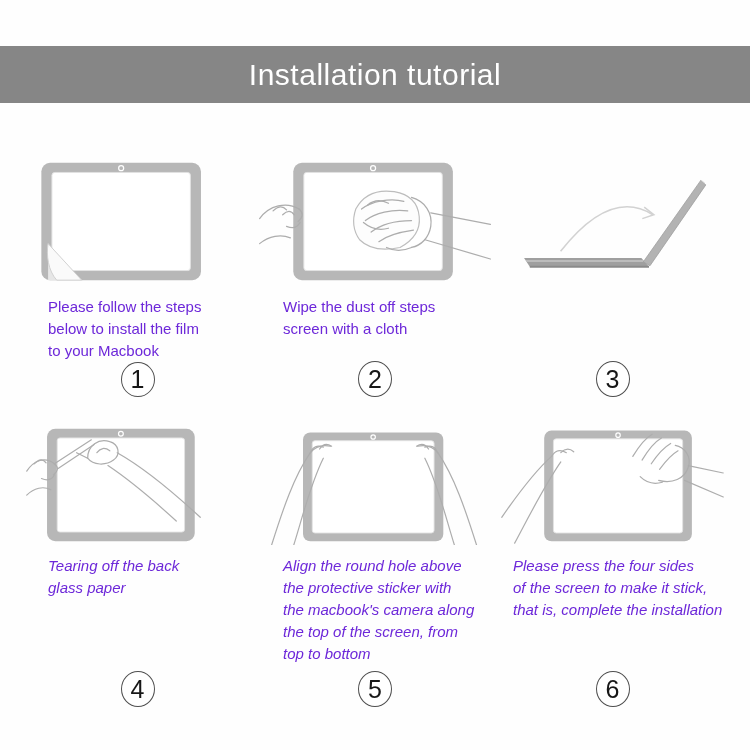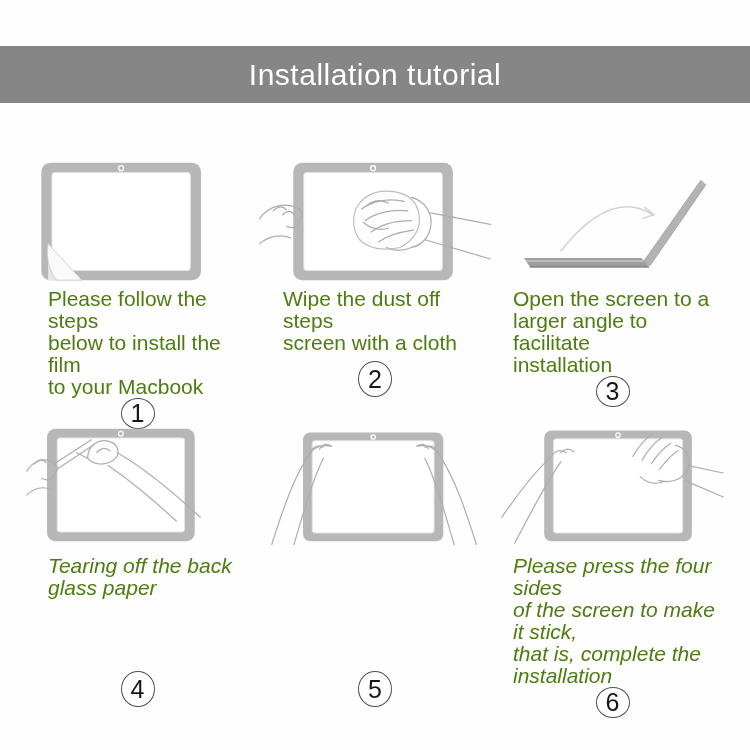--- a/index.html
+++ b/index.html
@@ -20,21 +20,21 @@
   .grid{
     position:absolute;top:103px;left:20px;width:710px;
     display:grid;grid-template-columns:235px 240px 235px;grid-template-rows:302px 310px;
   }
   .step{display:flex;flex-direction:column;}
   .illu{width:100%;}
   .illu svg{display:block;width:100%;height:100%;}
   .row1 .illu{height:125px;margin-top:56px;}
   .row2 .illu{height:120px;margin-top:20px;}
   .desc{
-    margin:4px 0 0 28px;font-size:21px;line-height:22px;color:#4d7c0f;
+    margin:12px 0 0 28px;font-size:15px;line-height:22px;color:#6d28d9;
     white-space:pre-line;
   }
   .row2 .desc{margin-top:10px;font-style:italic;}
   .col3 .desc{margin-left:18px;}
   .badge{
     margin-top:auto;margin-left:auto;margin-right:auto;margin-bottom:8px;
     width:34px;height:36px;border:1.6px solid #4f4f4f;border-radius:50%;
     display:flex;align-items:center;justify-content:center;
     font-size:25px;color:#171717;box-sizing:border-box;background:#fff;
   }
@@ -115,23 +115,20 @@
         <svg viewBox="0 0 240 130" preserveAspectRatio="xMidYMid meet">
           <path d="M28,103 L150,103 L158,112 L34,112 Z" fill="#9f9f9f"></path>
           <path d="M30,106 L153,106" stroke="#c6c6c6" stroke-width="1.5" fill="none"></path>
           <path d="M34,112 L158,112" stroke="#8a8a8a" stroke-width="2" fill="none"></path>
           <path d="M152,107 L212,22 L217,27 L159,111 Z" fill="#b3b3b3" stroke="#9c9c9c" stroke-width="0.8"></path>
           <path d="M212,22 L216,25" stroke="#dcdcdc" stroke-width="1" fill="none"></path>
           <path class="arrow" d="M66,96 Q118,30 162,58"></path>
           <path class="arrow" d="M153,50 L163,58 L151,62"></path>
         </svg>
       </div>
-      <p class="desc">Open the screen to a
-larger angle to facilitate
-installation</p>
       <div class="badge">
         <span>3</span>
       </div>
     </div>
 
     <div class="step row2 col1">
       <div class="illu">
         <svg viewBox="0 0 240 130" preserveAspectRatio="xMidYMid meet">
           <rect class="bezel" x="22" y="4" width="160" height="122" rx="9"></rect>
           <rect class="screen" x="33" y="14" width="138" height="102" rx="3"></rect>
@@ -173,20 +170,25 @@
           <path class="ln" d="M50,30 q4,-10 14,-6"></path>
           <path class="ln" d="M60,26 q5,-8 13,-3"></path>
 
           <path class="ln" d="M230,130 C218,92 206,56 188,30"></path>
           <path class="ln" d="M206,130 C196,98 188,64 174,36"></path>
           <path class="ln" d="M188,30 Q180,20 166,23"></path>
           <path class="ln" d="M188,30 q-4,-10 -14,-6"></path>
           <path class="ln" d="M178,26 q-5,-8 -13,-3"></path>
         </svg>
       </div>
+      <p class="desc">Align the round hole above
+the protective sticker with
+the macbook's camera along
+the top of the screen, from
+top to bottom</p>
       <div class="badge">
         <span>5</span>
       </div>
     </div>
 
     <div class="step row2 col3">
       <div class="illu">
         <svg viewBox="0 0 240 130" preserveAspectRatio="xMidYMid meet">
           <rect class="bezel" x="46" y="6" width="160" height="120" rx="8"></rect>
           <rect class="screen" x="56" y="15" width="140" height="102" rx="3"></rect>

